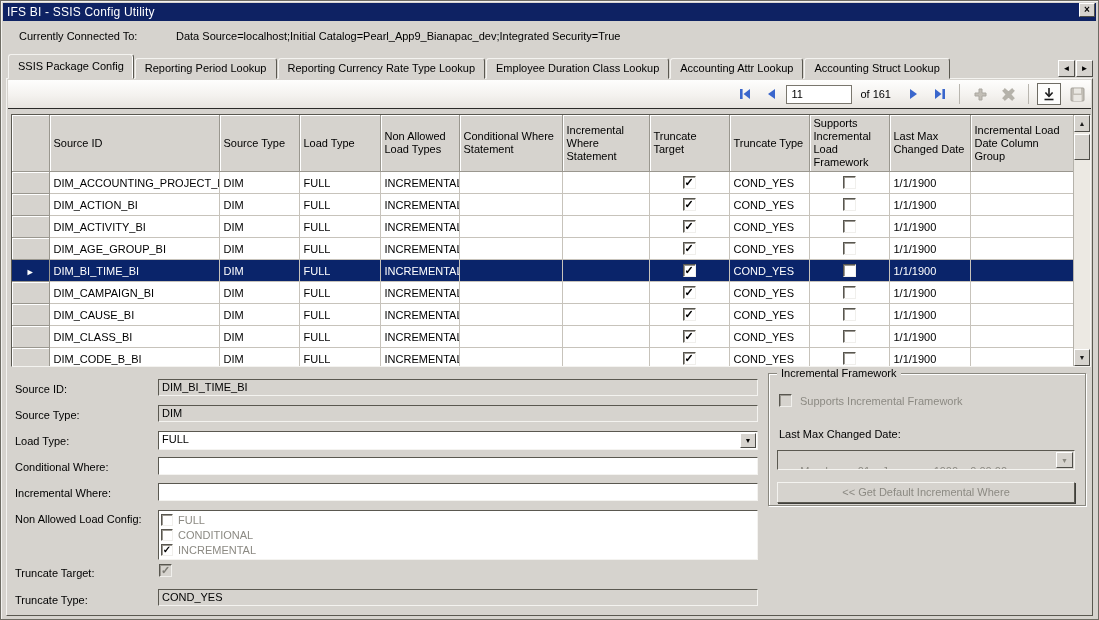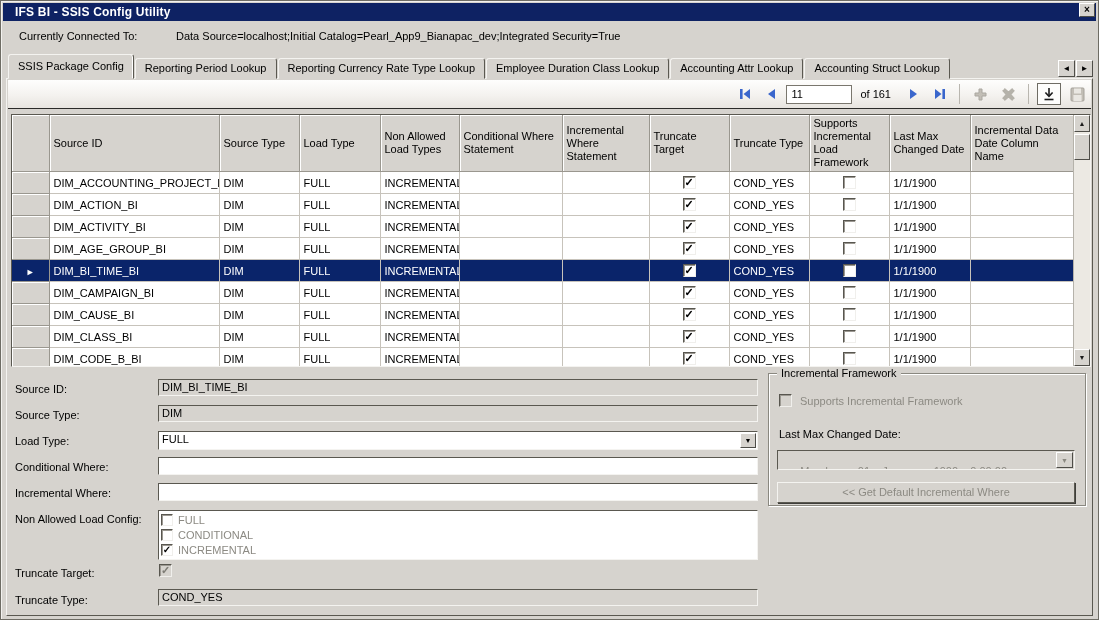--- a/index.html
+++ b/index.html
@@ -7,21 +7,21 @@
     --dark:#808080; --ddark:#504f4a; --lite:#ffffff; --gridline:#c7c3bb;
   }
   *{box-sizing:border-box; margin:0; padding:0;}
   html,body{width:1099px;height:620px;}
   body{font-family:"Liberation Sans", sans-serif; font-size:11px; color:#000; background:#fff;}
   .window{position:relative; width:1099px; height:620px; background:var(--face);
     border:1px solid #6e6c64; box-shadow:inset 1px 1px 0 #f3f2ef;}
   
   .titlebar{position:absolute; left:2px; top:2px; right:2px; height:18px;
     background:var(--titlebar); color:#fff; display:flex; align-items:center;}
-  .titlebar .ttext{font-weight:bold; font-size:12px; padding-left:12px; letter-spacing:.2px;}
+  .titlebar .ttext{font-weight:normal; font-size:12px; padding-left:4px; letter-spacing:.2px;}
   .closebtn{position:absolute; right:3px; top:2px; width:16px; height:14px;
     background:var(--face); border:1px solid; border-color:#fff #4e4d48 #4e4d48 #fff;
     font-size:10px; font-weight:bold; line-height:11px; text-align:center; color:#000; cursor:default;}
   
   .connrow{position:absolute; left:0; top:20px; right:0; height:30px;}
   .connrow .clabel{position:absolute; left:18px; top:9px;}
   .connrow .cvalue{position:absolute; left:175px; top:9px;}
   
   .tabstrip{position:absolute; left:7px; top:53px; width:1048px; height:25px;
     display:flex; align-items:flex-end; overflow:hidden;}
@@ -207,21 +207,21 @@
           <th>Source ID</th>
           <th>Source Type</th>
           <th>Load Type</th>
           <th>Non Allowed Load Types</th>
           <th>Conditional Where Statement</th>
           <th>Incremental Where Statement</th>
           <th>Truncate Target</th>
           <th>Truncate Type</th>
           <th>Supports Incremental Load Framework</th>
           <th>Last Max Changed Date</th>
-          <th>Incremental Data Date Column Name</th>
+          <th>Incremental Load Date Column Group</th>
         </tr>
       </thead>
       <tbody id="gridbody">
           <tr class="">
             <td class="rowsel"></td>
             <td>DIM_ACCOUNTING_PROJECT_BI</td>
             <td>DIM</td>
             <td>FULL</td>
             <td>INCREMENTAL</td>
             <td></td>

